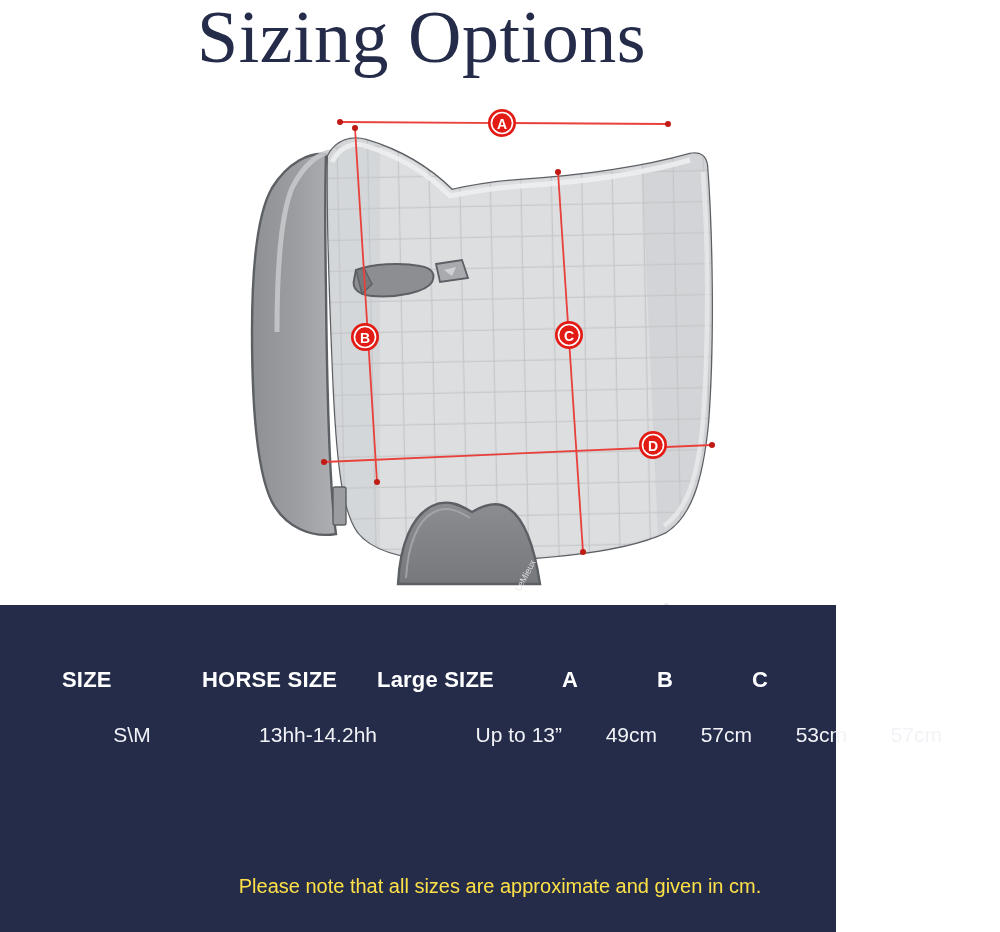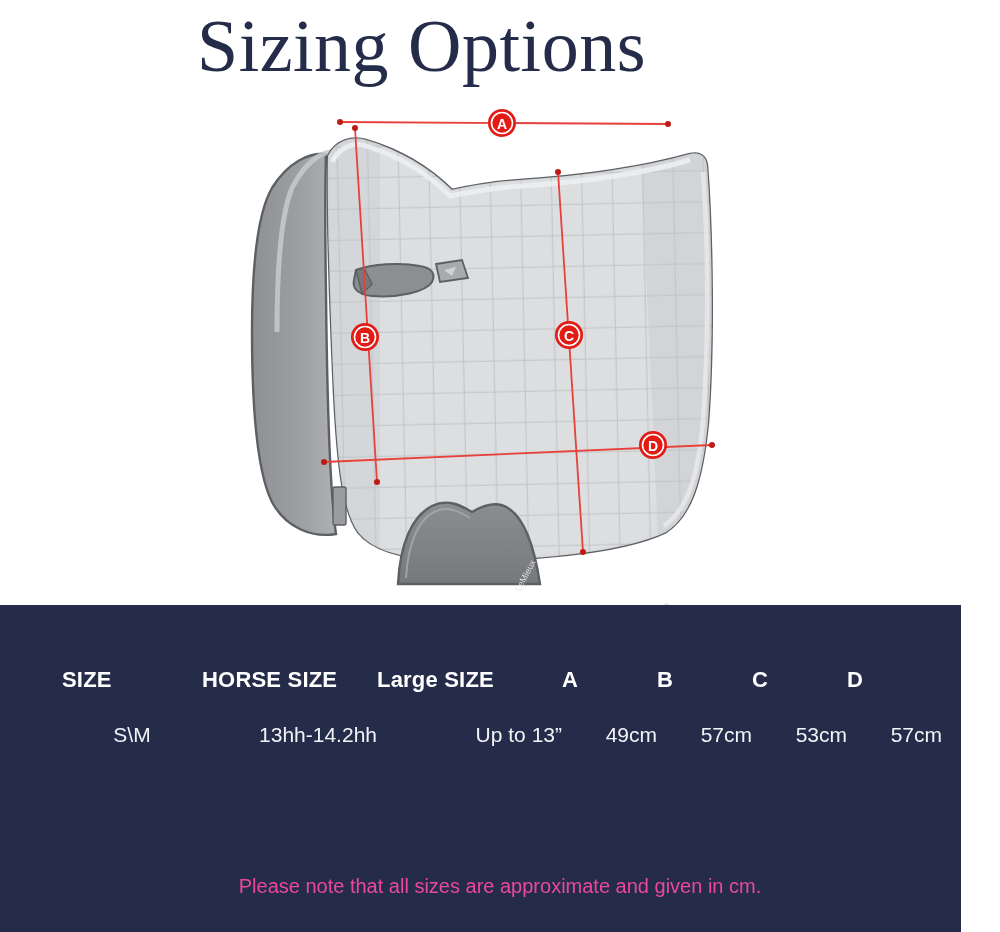--- a/index.html
+++ b/index.html
@@ -21,21 +21,20 @@
   }
 
   
   .title-area {
     position: absolute;
     left: 0;
     top: 0;
     width: 843px;
     height: 92px;
     display: flex;
-    align-items: center;
     justify-content: center;
   }
   .title-text {
     font-family: "Liberation Serif", "DejaVu Serif", serif;
     font-size: 74px;
     line-height: 1;
     color: #242c4a;
     letter-spacing: 0.5px;
     white-space: nowrap;
   }
@@ -56,21 +55,21 @@
     width: 1000px;
     height: 513px;
     display: block;
   }
 
   
   .info-panel {
     position: absolute;
     left: 0;
     top: 605px;
-    width: 961px;
+    width: 836px;
     height: 327px;
     background: #242c4a;
   }
 
   .size-table {
     position: absolute;
     left: 62px;
     top: 62px;
     width: 880px;
     border-collapse: collapse;
@@ -101,21 +100,21 @@
     white-space: nowrap;
   }
   .size-table td.align-left { text-align: center; }
 
   .footnote {
     position: absolute;
     left: 0;
     top: 270px;
     width: 1000px;
     text-align: center;
-    color: #ec4899;
+    color: #fde047;
     font-size: 20px;
     font-weight: normal;
   }
 </style>
 </head>
 <body>
 
 <div class="page">
 
   <div class="title-area">

